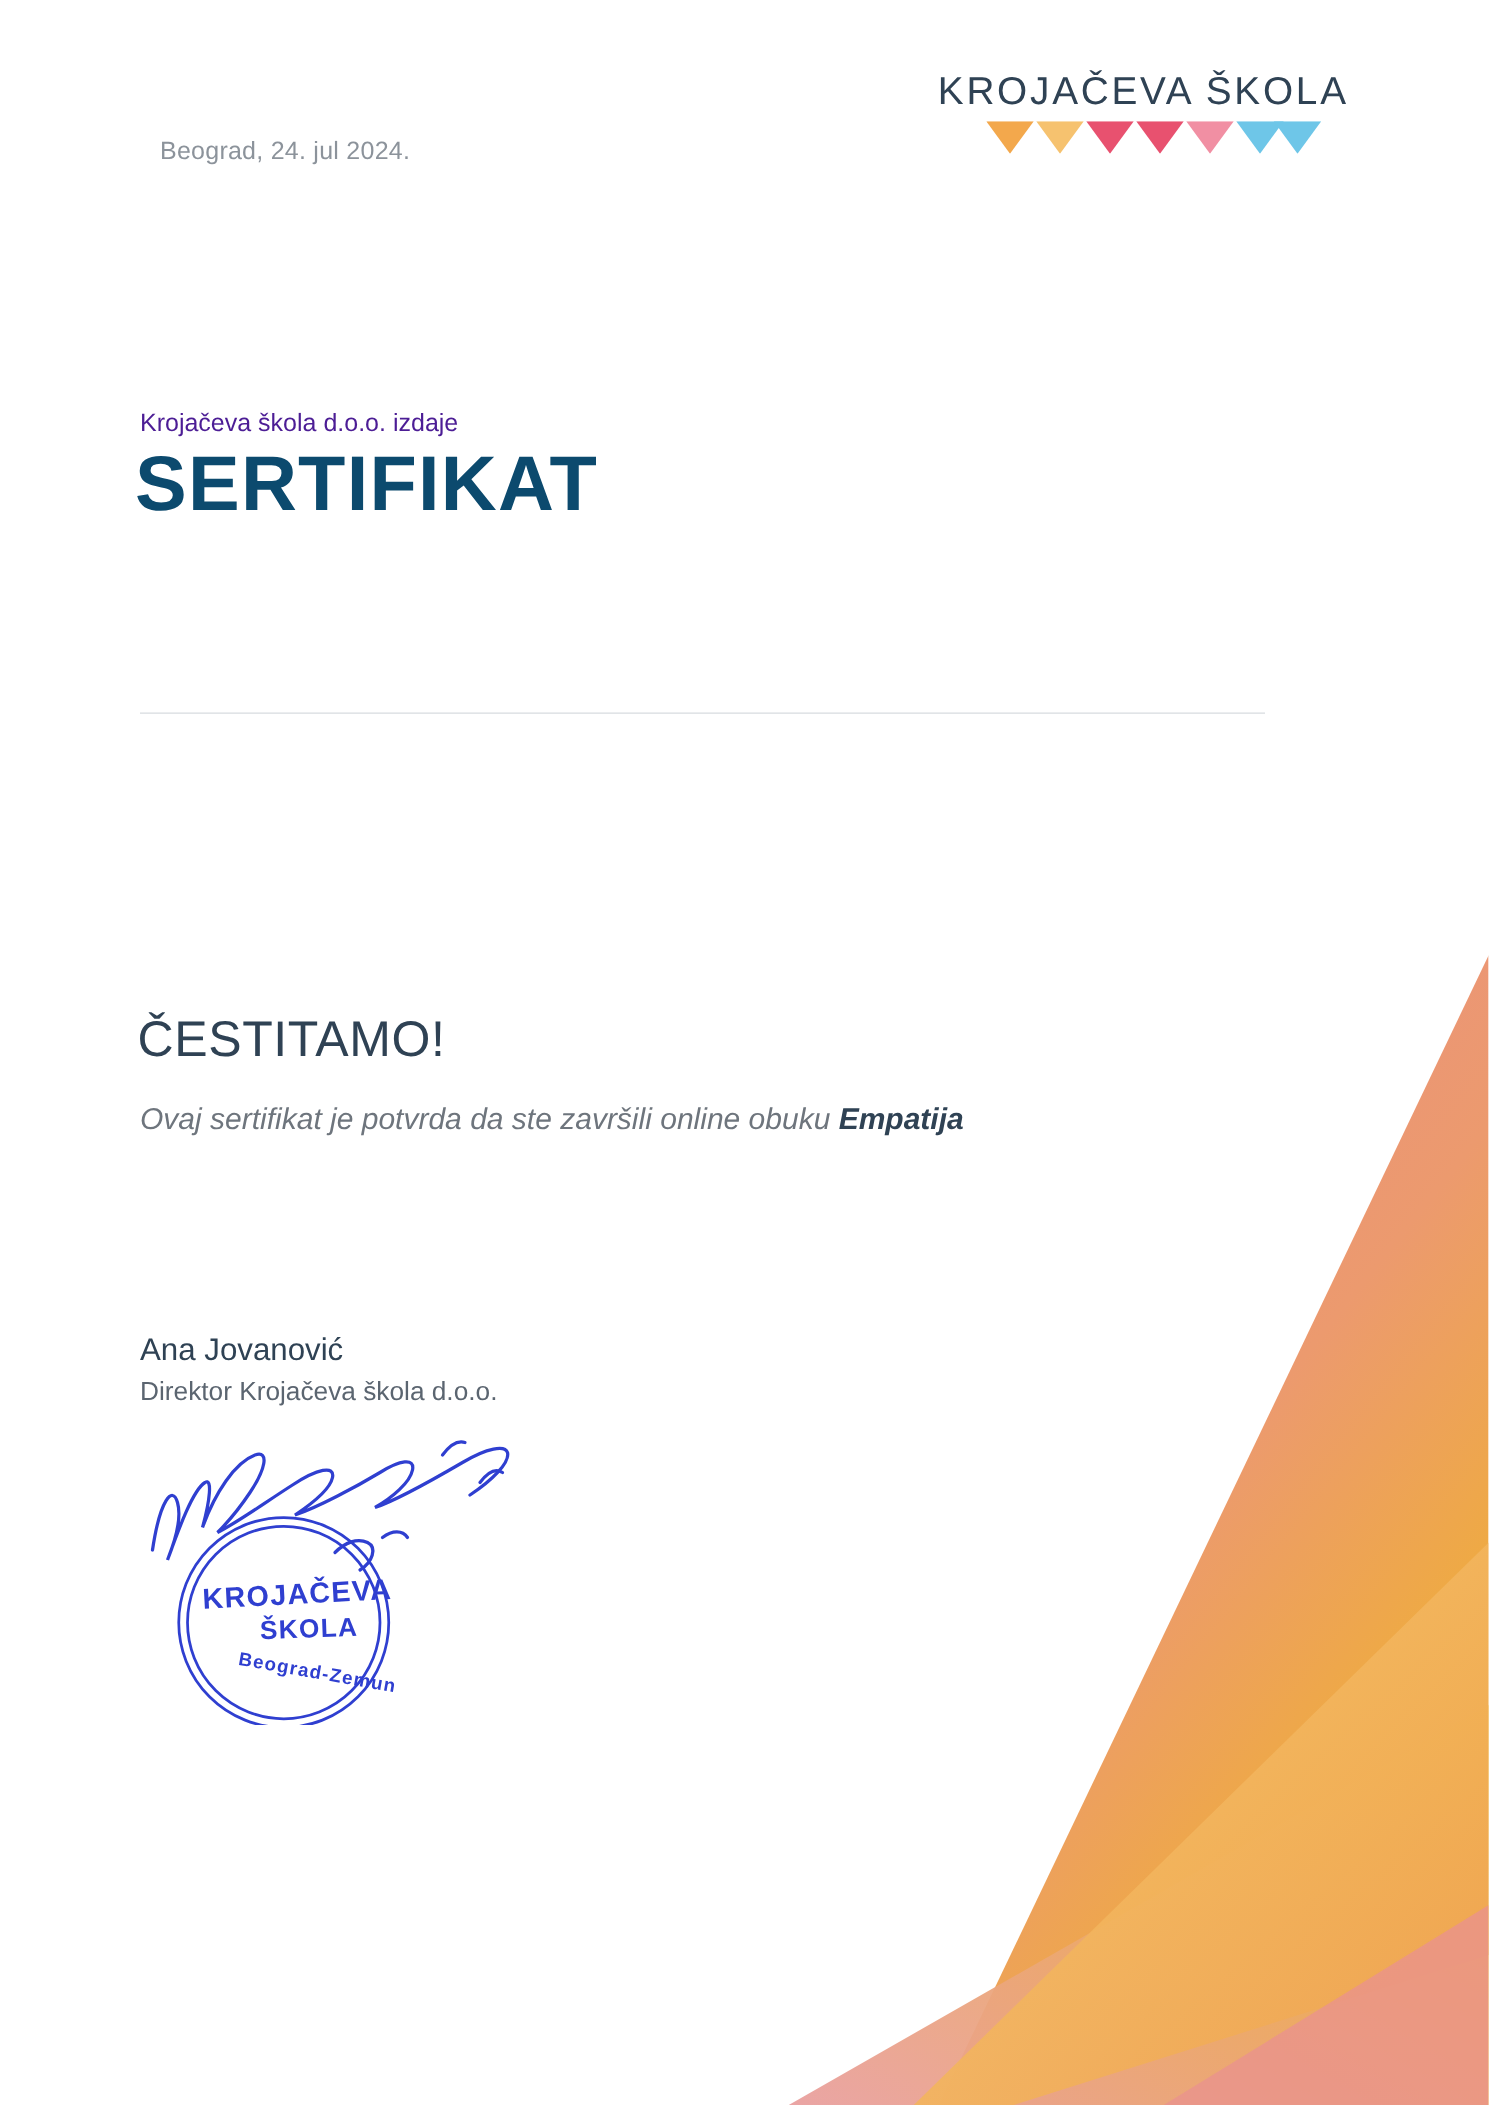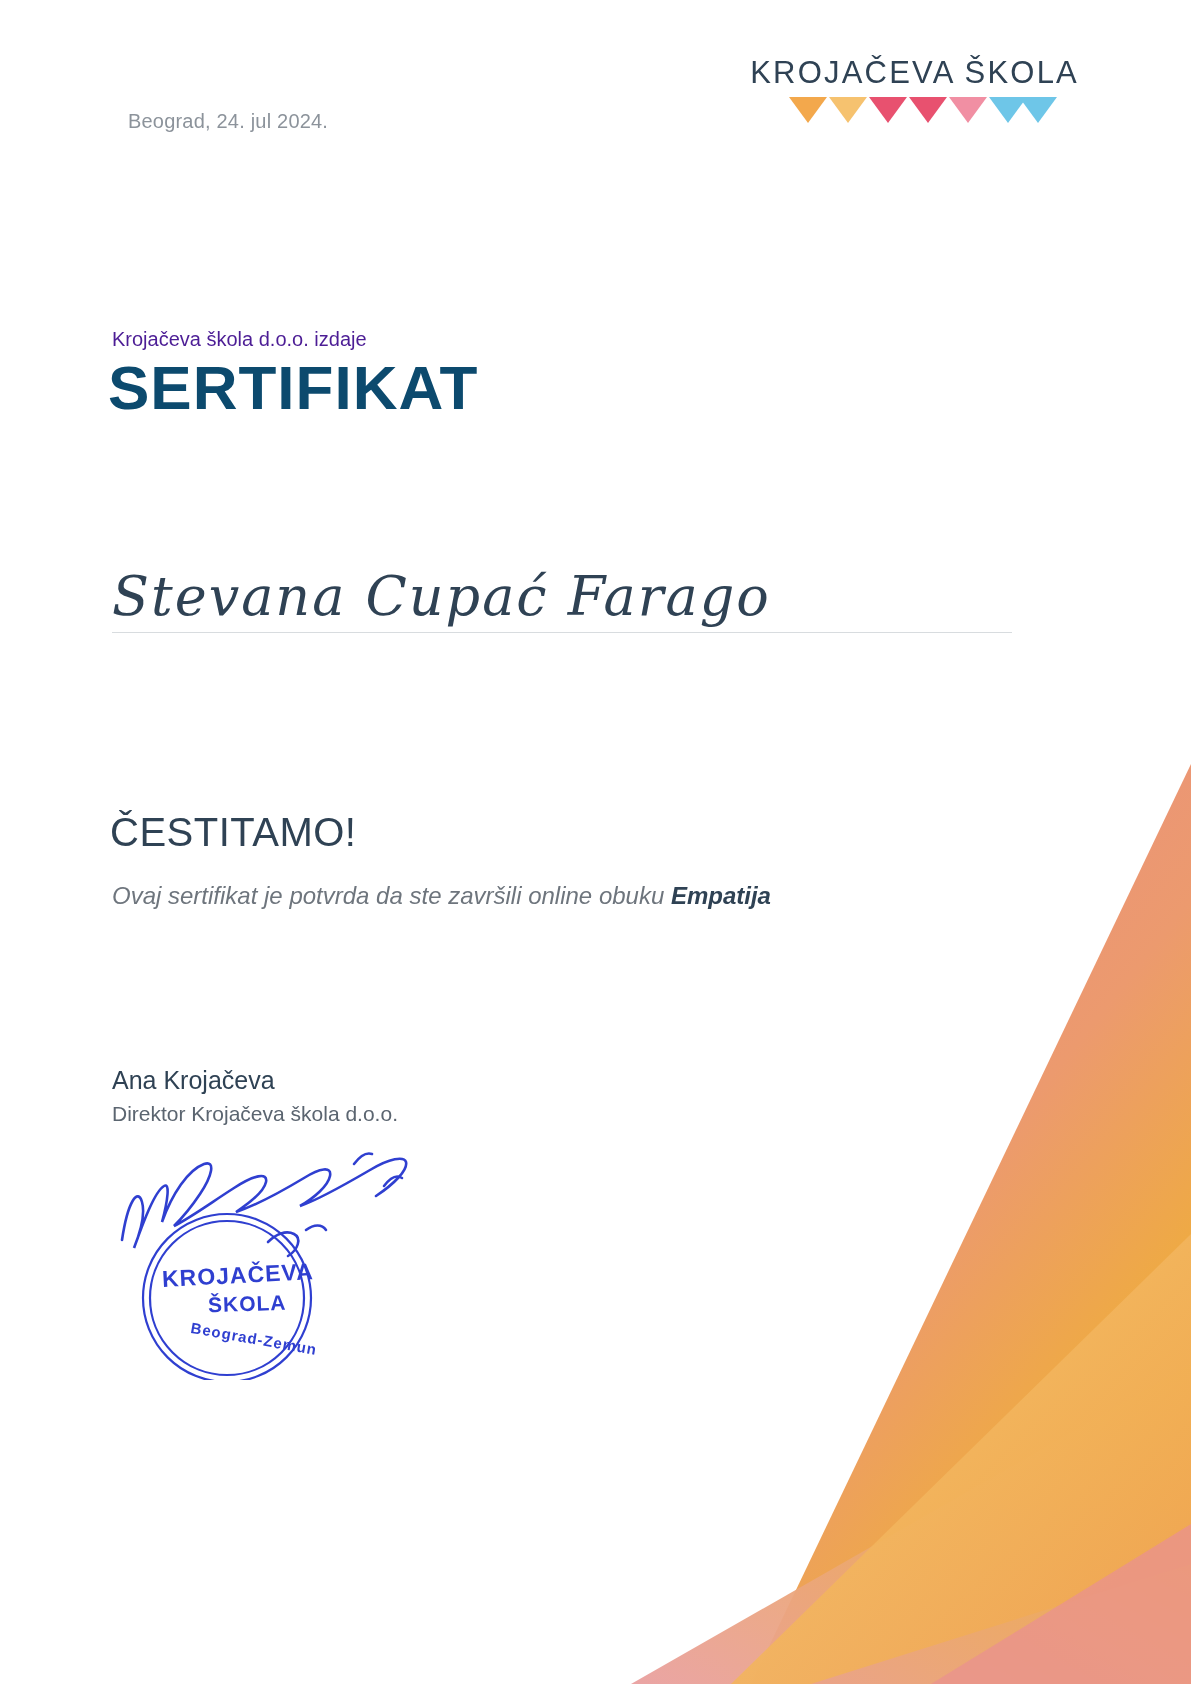--- a/index.html
+++ b/index.html
@@ -220,28 +220,27 @@
         <polygon points="200,0 238,0 219,26" fill="#6ec6e8"></polygon>
         <polygon points="230,0 268,0 249,26" fill="#6ec6e8"></polygon>
       </svg>
     </div>
   </div>
 
   <div class="issuer">Krojačeva škola d.o.o. izdaje</div>
   <div class="cert-title">SERTIFIKAT</div>
 
   <div class="recipient-wrap">
-    <div class="recipient-name">Stevana Cupać Farago</div>
     <div class="recipient-rule"></div>
   </div>
 
   <div class="congrats">ČESTITAMO!</div>
   <div class="congrats-sub"><span>Ovaj sertifikat je potvrda da ste završili online obuku </span><b>Empatija</b></div>
 
-  <div class="sig-name">Ana Krojačeva</div>
+  <div class="sig-name">Ana Jovanović</div>
   <div class="sig-role">Direktor Krojačeva škola d.o.o.</div>
 
   <div class="sig-graphic">
     <svg width="330" height="250" viewBox="0 0 330 250" xmlns="http://www.w3.org/2000/svg">
       <g fill="none" stroke="#2f3fd0" stroke-width="2.6" stroke-linecap="round">
         <path d="M14 110 C20 70 30 58 34 72 C38 86 30 108 26 118 C34 96 46 62 56 56 C62 52 60 70 54 92 C64 64 80 40 96 34 C108 30 104 46 92 64 C84 76 72 90 66 96 C82 88 104 72 126 58 C146 45 160 42 158 52 C156 62 140 74 128 82 C146 76 176 60 196 48 C212 38 224 36 222 46 C220 56 206 68 192 76 C210 70 238 54 262 40 C282 28 296 26 298 32 C300 40 286 54 268 66"></path>
         <path d="M246 34 C252 26 258 22 264 24"></path>
         <path d="M276 56 C282 48 288 44 294 48"></path>
         <path d="M160 112 C168 104 178 100 186 104 C194 108 190 120 180 126"></path>
         <path d="M198 100 C206 94 214 94 218 100"></path>

